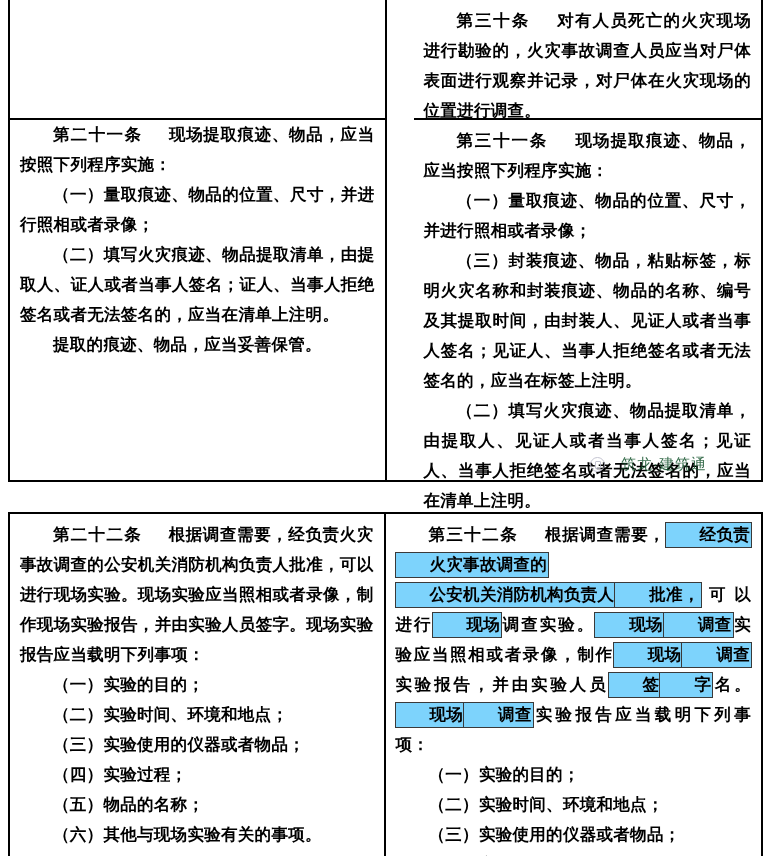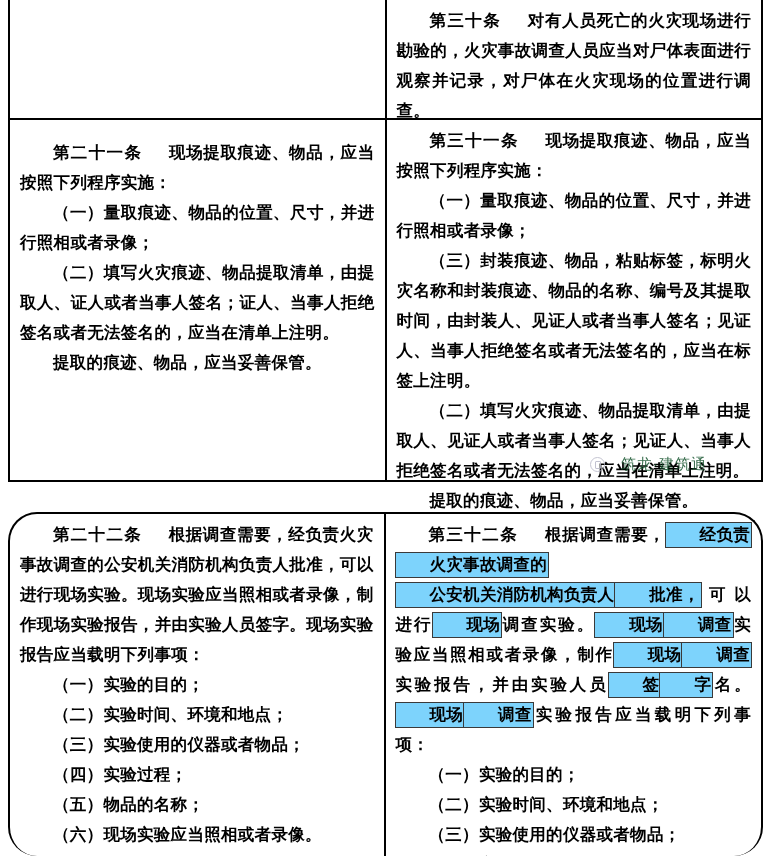--- a/index.html
+++ b/index.html
@@ -25,21 +25,21 @@
   .tbl {
     position: absolute;
     left: 8px;
     width: 755px;
     border: 2px solid #000;
     box-sizing: border-box;
     display: flex;
     background: #fff;
   }
   .tbl-1 { top: 0px; height: 482px; border-top: none; }
-  .tbl-2 { top: 512px; height: 344px; border-bottom: none; border-radius: 29px; }
+  .tbl-2 { top: 512px; height: 344px; border-bottom: none; }
 
   .col {
     box-sizing: border-box;
     padding: 6px 10px 6px 10px;
     overflow: hidden;
   }
   .col-left {
     width: 50%;
     border-right: 2px solid #000;
   }
@@ -68,38 +68,39 @@
   
   .split-right {
     width: 50%;
     display: flex;
     flex-direction: column;
     padding: 0;
   }
   .split-right .sub {
     box-sizing: border-box;
     padding: 6px 10px 6px 10px;
+    margin-left: 27px;
   }
   .split-right .sub-top {
     height: 120px;
     border-bottom: 2px solid #000;
   }
   .split-right .sub-bot {
     flex: 1;
   }
   .split-left-wrap {
     width: 50%;
     border-right: 2px solid #000;
     display: flex;
     flex-direction: column;
     padding: 0;
   }
   .split-left-wrap .sub {
     box-sizing: border-box;
-    padding: 18px 10px 6px 10px;
+    padding: 0 10px 6px 10px;
   }
   .split-left-wrap .sub-top {
     height: 120px;
     border-bottom: 2px solid #000;
   }
   .split-left-wrap .sub-bot {
     flex: 1;
   }
 
   
@@ -186,21 +187,21 @@
 
   <div class="tbl tbl-2">
 
     <div class="col col-left">
       <p class="ind2"><span class="art-no">第二十二条</span><span class="gap"></span><span>根据调查需要，经负责火灾事故调查的公安机关消防机构负责人批准，可以进行现场实验。现场实验应当照相或者录像，制作现场实验报告，并由实验人员签字。现场实验报告应当载明下列事项：</span></p>
       <p class="ind2">（一）实验的目的；</p>
       <p class="ind2">（二）实验时间、环境和地点；</p>
       <p class="ind2">（三）实验使用的仪器或者物品；</p>
       <p class="ind2">（四）实验过程；</p>
       <p class="ind2">（五）物品的名称；</p>
-      <p class="ind2">（六）现场实验应当照相或者录像。</p>
+      <p class="ind2">（六）其他与现场实验有关的事项。</p>
     </div>
 
     <div class="col col-right">
       <p class="ind2"><span class="art-no">第三十二条</span><span class="gap"></span><span><span>根据调查需要，</span><span class="hl">经负责</span><span class="hl">火灾事故调查的</span><span class="hl">公安机关消防机构负责人</span><span class="hl">批准，</span><span>可以进行</span><span class="hl">现场</span><span>调查实验。</span><span class="hl">现场</span><span class="hl">调查</span><span>实验应当照相或者录像，制作</span><span class="hl">现场</span><span class="hl">调查</span><span>实验报告，并由实验人员</span><span class="hl">签</span><span class="hl">字</span><span>名。</span><span class="hl">现场</span><span class="hl">调查</span><span>实验报告应当载明下列事项：</span></span></p>
       <p class="ind2">（一）实验的目的；</p>
       <p class="ind2">（二）实验时间、环境和地点；</p>
       <p class="ind2">（三）实验使用的仪器或者物品；</p>
       <p class="ind2">（四）实验过程；</p>
 
     </div>

